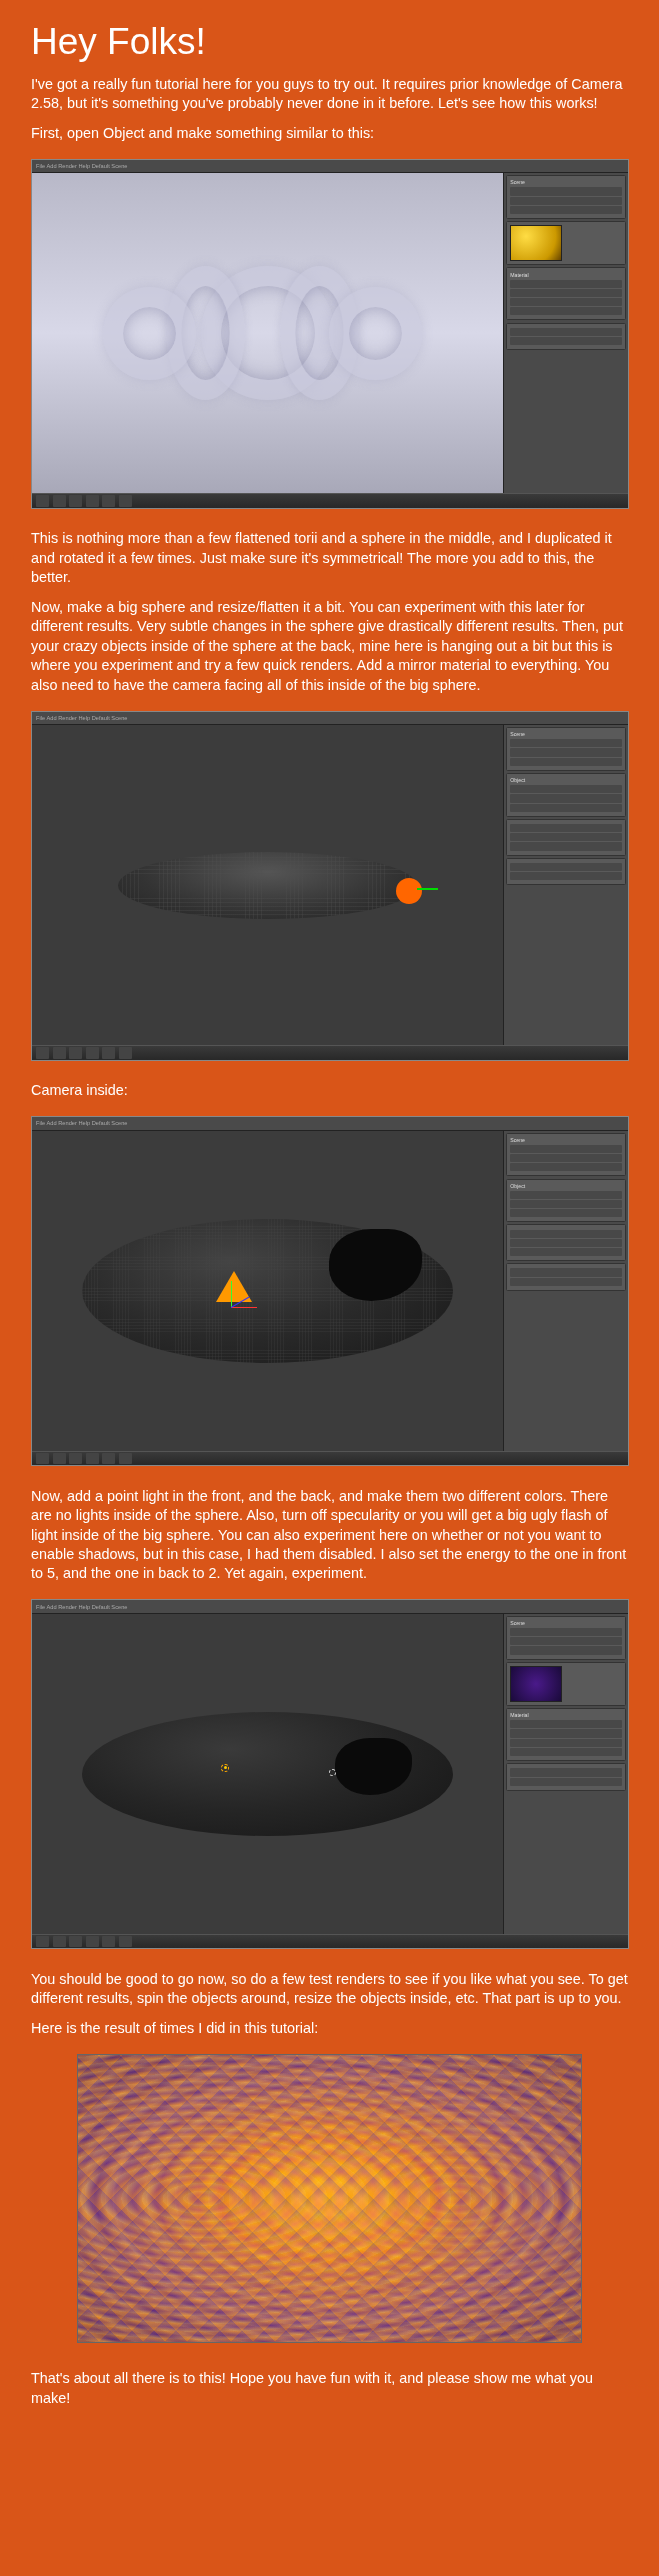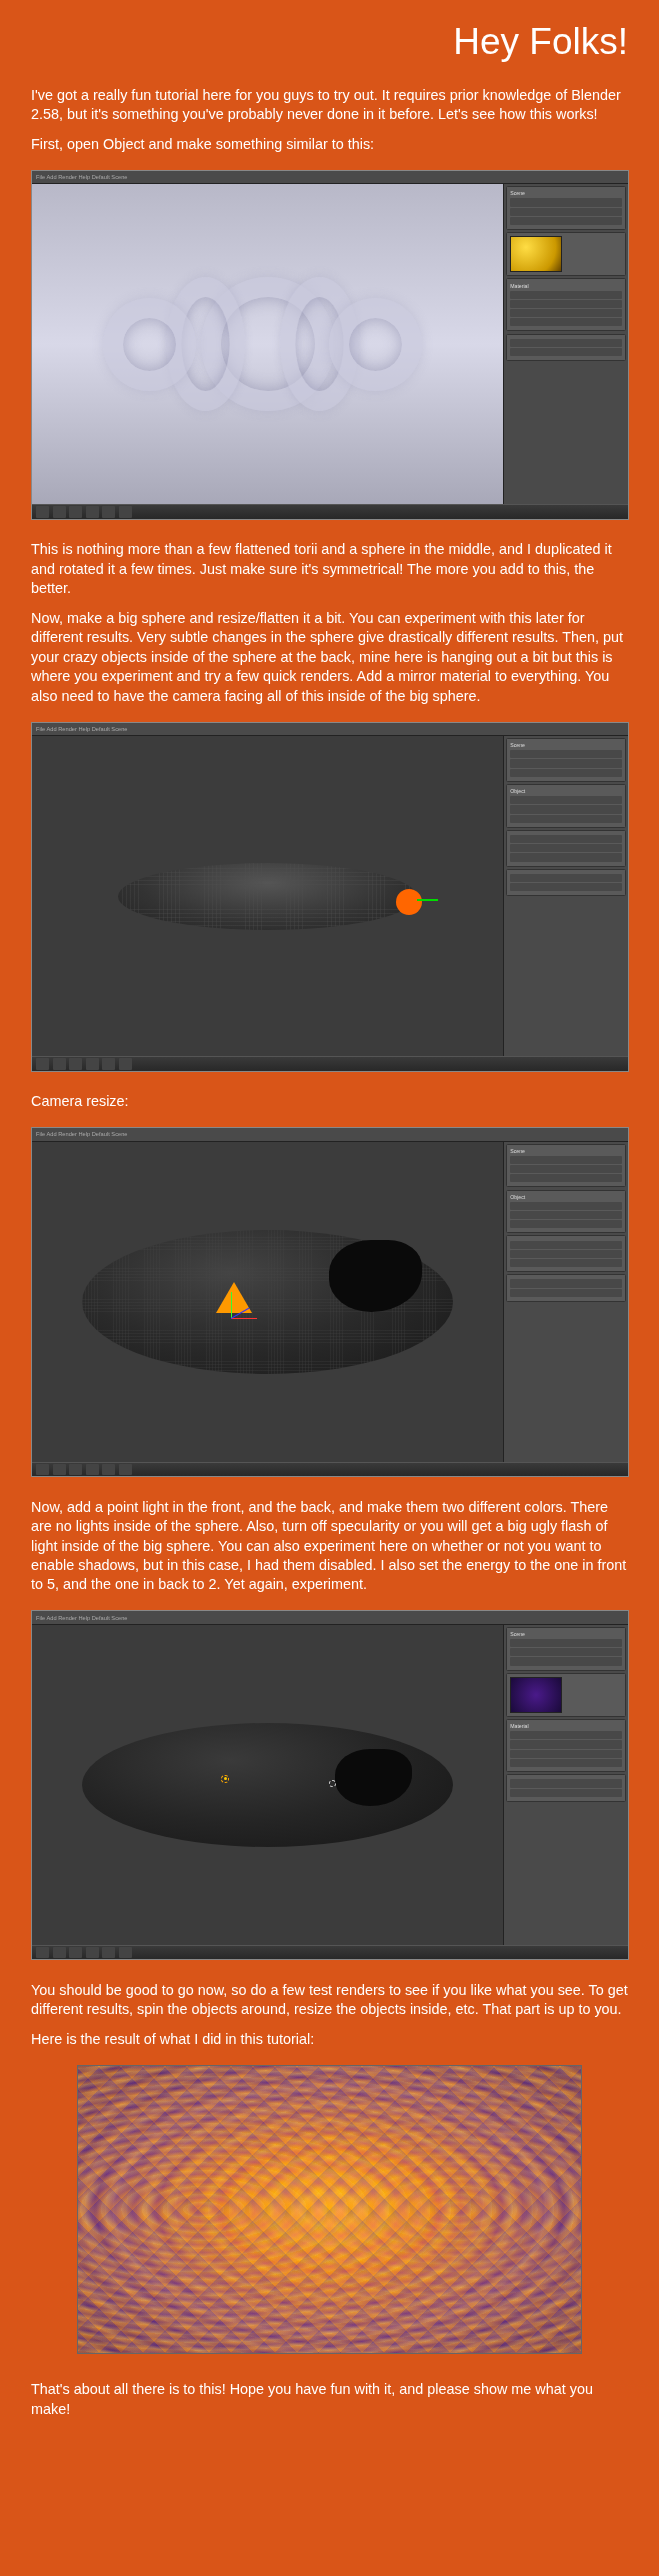--- a/index.html
+++ b/index.html
@@ -10,22 +10,22 @@
     body {
       background: #d95518;
       width: 659px;
       font-family: Verdana, Geneva, sans-serif;
       color: #ffffff;
       padding: 20.6px 31px;
     }
     .title {
       font-size: 37px;
       font-weight: normal;
-      text-align: right;
-      margin-bottom: 23px;
+      text-align: left;
+      margin-bottom: 12px;
       font-family: "Trebuchet MS", sans-serif;
     }
     .para {
       font-size: 14.4px;
       line-height: 1.35;
       margin-bottom: 10.3px;
     }
     .screenshot {
       width: 598px;
       margin: 15.5px auto 20.6px auto;
@@ -295,21 +295,21 @@
       background-image:
         repeating-linear-gradient(45deg, rgba(255,140,0,0.2) 0px, transparent 7.7px, rgba(80,40,140,0.2) 15.5px),
         repeating-linear-gradient(-45deg, rgba(255,140,0,0.2) 0px, transparent 7.7px, rgba(80,40,140,0.2) 15.5px);
     }
   </style>
 </head>
 <body>
 
 <h1 class="title">Hey Folks!</h1>
 
-<p class="para">I've got a really fun tutorial here for you guys to try out. It requires prior knowledge of Blender 2.58, but it's something you've probably never done in it before. Let's see how this works!</p>
+<p class="para">I've got a really fun tutorial here for you guys to try out. It requires prior knowledge of Camera 2.58, but it's something you've probably never done in it before. Let's see how this works!</p>
 <p class="para">First, open Object and make something similar to this:</p>
 
 <div class="screenshot blender-ui">
   <div class="ui-topbar">File  Add  Render  Help     Default     Scene</div>
   <div class="ui-body">
     <div class="viewport">
       <div class="viewport1-content">
         <div class="torus-group">
           <div class="torus" style="width:134px;height:134px;left:88px;top:10.3px;"></div>
           <div class="torus" style="width:103px;height:134px;left:41px;top:10.3px;transform:rotateY(40deg);"></div>
@@ -393,21 +393,21 @@
   <div class="ui-bottombar">
     <div class="taskbar-btn"></div>
       <div class="taskbar-btn"></div>
       <div class="taskbar-btn"></div>
     <div class="taskbar-btn"></div>
       <div class="taskbar-btn"></div>
       <div class="taskbar-btn"></div>
   </div>
 </div>
 
-<p class="para">Camera resize:</p>
+<p class="para">Camera inside:</p>
 
 <div class="screenshot blender-ui">
   <div class="ui-topbar">File  Add  Render  Help     Default     Scene</div>
   <div class="ui-body">
     <div class="viewport">
       <div class="viewport3-content">
         <div class="inside-sphere">
           <div class="dark-blob"></div>
           <div class="camera-cone"></div>
           <div class="gizmo3">
@@ -494,21 +494,21 @@
     <div class="taskbar-btn"></div>
       <div class="taskbar-btn"></div>
       <div class="taskbar-btn"></div>
     <div class="taskbar-btn"></div>
       <div class="taskbar-btn"></div>
       <div class="taskbar-btn"></div>
   </div>
 </div>
 
 <p class="para">You should be good to go now, so do a few test renders to see if you like what you see. To get different results, spin the objects around, resize the objects inside, etc. That part is up to you.</p>
-<p class="para">Here is the result of what I did in this tutorial:</p>
+<p class="para">Here is the result of times I did in this tutorial:</p>
 
 <div class="result-image">
   <div class="result-pattern"></div>
   <div class="result-pattern2"></div>
 </div>
 
 <p class="para">That's about all there is to this! Hope you have fun with it, and please show me what you make!</p>
 
 
 </body></html>

